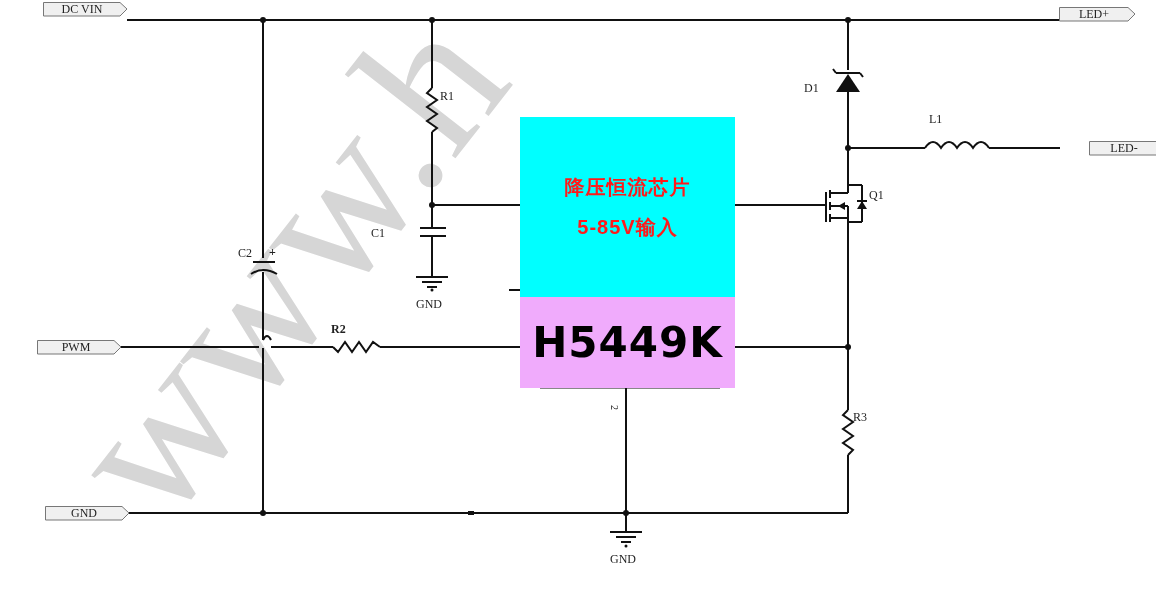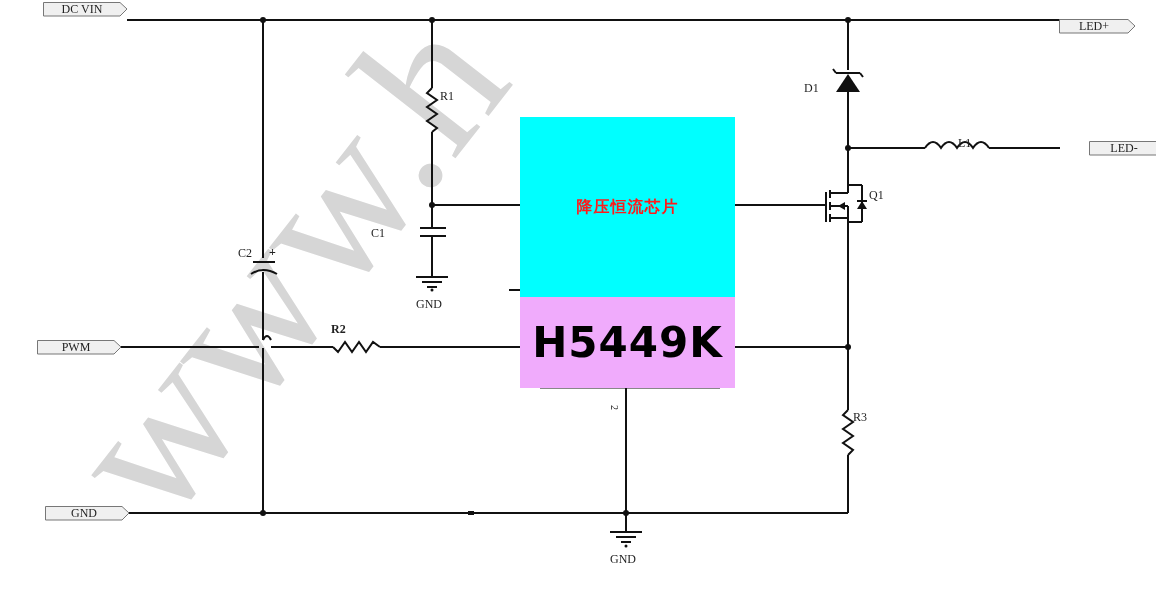--- a/index.html
+++ b/index.html
@@ -1,19 +1,19 @@
 <!DOCTYPE html>
 <html><head>
 <meta charset="utf-8">
 <style>
   html,body{margin:0;padding:0;background:#fff;}
   body{width:1156px;height:610px;position:relative;overflow:hidden;font-family:"Liberation Serif",serif;}
   #schem{position:absolute;left:0;top:0;}
   .chip-top{position:absolute;left:520px;top:117px;width:215px;height:180px;background:#00ffff;display:flex;flex-direction:column;align-items:center;justify-content:center;}
-  .chip-line{color:#ff1a1a;font-family:Liberation Sans, sans-serif;font-weight:bold;font-size:16px;line-height:40px;letter-spacing:1px;}
+  .chip-line{color:#ff1a1a;font-family:Liberation Sans, sans-serif;font-weight:bold;font-size:20px;line-height:40px;letter-spacing:1px;}
   .chip-bot{position:absolute;left:520px;top:297px;width:215px;height:91px;background:#f0abfc;display:flex;align-items:center;justify-content:center;}
   .chip-name{color:#000;font-family:"DejaVu Sans",sans-serif;font-weight:bold;font-size:42px;letter-spacing:1px;}
   .lbl{position:absolute;font-family:"Liberation Serif",serif;font-size:12px;color:#222;}
   .port{position:absolute;height:14px;}
   .port svg{position:absolute;left:0;top:0;}
   .port span{position:absolute;left:0;top:0;width:100%;text-align:center;font-size:12px;line-height:14px;font-family:"Liberation Serif",serif;color:#222;}
   .wm{position:absolute;font-family:"Liberation Serif",serif;color:#d6d6d6;font-size:200px;transform:rotate(-52deg);transform-origin:left top;white-space:nowrap;pointer-events:none;}
 </style>
 </head>
 <body>
@@ -130,44 +130,45 @@
       <polygon points="0.5,0.5 77,0.5 84,7 77,14 0.5,14" fill="#f0f0f0" stroke="#777"></polygon>
     </svg>
   <span style="width:78px;">PWM</span>
 </div>
 <div class="port" style="left:45px;top:506px;width:85px;">
   <svg width="86" height="15">
       <polygon points="0.5,0.5 77,0.5 84,7 77,14 0.5,14" fill="#f0f0f0" stroke="#777"></polygon>
     </svg>
   <span style="width:78px;">GND</span>
 </div>
-<div class="port" style="left:1059px;top:19px;width:78px;">
+<div class="port" style="left:1059px;top:7px;width:78px;">
   <svg width="78" height="15">
       <polygon points="0.5,0.5 69,0.5 76,7 69,14 0.5,14" fill="#f0f0f0" stroke="#777"></polygon>
     </svg>
   <span style="width:70px;">LED+</span>
 </div>
 <div class="port" style="left:1089px;top:141px;width:78px;padding-left:42px;">
   <svg width="78" height="15">
       <polygon points="0.5,0.5 69,0.5 76,7 69,14 0.5,14" fill="#f0f0f0" stroke="#777"></polygon>
     </svg>
   <span style="width:70px;">LED-</span>
 </div>
 
 <div class="lbl" style="left:440px;top:89px;">R1</div>
 <div class="lbl" style="left:371px;top:226px;">C1</div>
 <div class="lbl" style="left:416px;top:297px;">GND</div>
 <div class="lbl" style="left:238px;top:246px;">C2</div>
 <div class="lbl" style="left:269px;top:245px;font-weight:bold;">+</div>
 <div class="lbl" style="left:331px;top:322px;font-weight:bold;">R2</div>
 <div class="lbl" style="left:804px;top:81px;">D1</div>
-<div class="lbl" style="left:929px;top:136px;margin-left:29px;">L1</div>
+<div class="lbl" style="left:929px;top:112px;">L1</div>
 <div class="lbl" style="left:869px;top:188px;">Q1</div>
 <div class="lbl" style="left:853px;top:410px;">R3</div>
 <div class="lbl" style="left:612px;top:402px;font-size:10px;transform:rotate(90deg);">2</div>
 <div class="lbl" style="left:610px;top:552px;">GND</div>
 
 <div class="chip-top">
   <div class="chip-line">降压恒流芯片</div>
+  <div class="chip-line">5-85V输入</div>
 </div>
 <div class="chip-bot">
   <div class="chip-name">H5449K</div>
 </div>
 
 </body></html>

